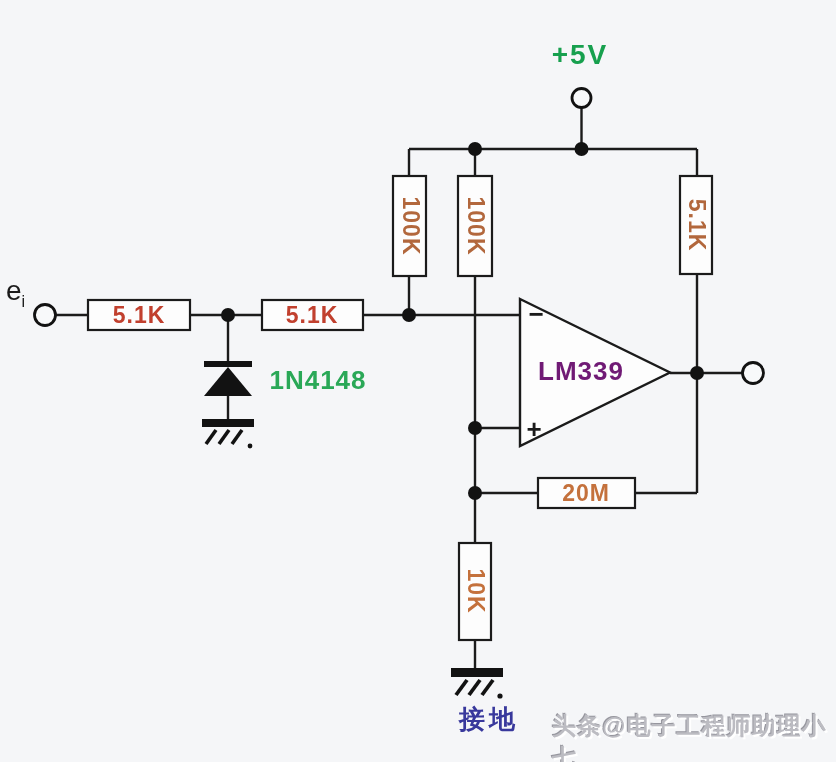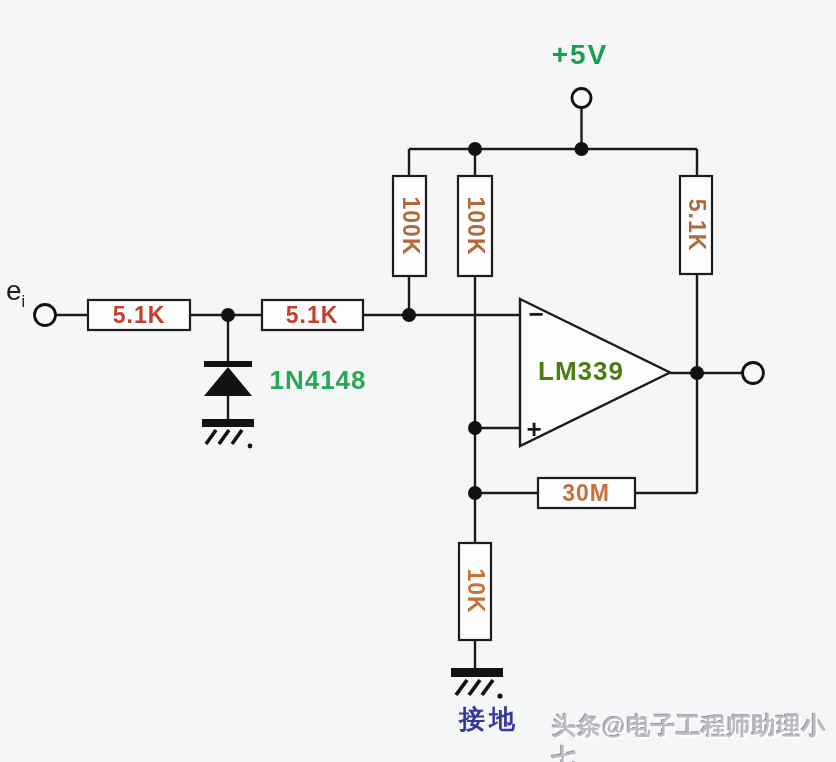--- a/index.html
+++ b/index.html
@@ -12,21 +12,21 @@
   }
   .canvas svg{position:absolute;left:0;top:0;}
   .lbl{position:absolute;white-space:nowrap;transform:translate(-50%,-50%);font-weight:bold;}
   .rval{font-size:23px;letter-spacing:1px;}
   .vert{transform:translate(-50%,-50%) rotate(90deg);}
   .val-red{color:#c1402e;}
   .val-brown{color:#b2673c;}
   .val-orange{color:#c4713c;}
   .supply{color:#17a04e;font-size:28px;letter-spacing:2px;}
   .diode-name{color:#2aa857;font-size:26px;letter-spacing:1px;text-align:center;}
-  .opamp-name{color:#4d7c0f;font-size:26px;letter-spacing:1px;}
+  .opamp-name{color:#701a75;font-size:26px;letter-spacing:1px;}
   .pin-sign{color:#1b1b1b;font-size:26px;font-weight:bold;}
   .gnd-cn{color:#38389c;font-size:26px;letter-spacing:4px;text-align:center;}
   .input-sig{position:absolute;left:6px;top:275px;font-size:28px;color:#1b1b1b;font-weight:normal;}
   .input-sig sub{font-size:16px;}
   .watermark{
     position:absolute;left:552px;top:710px;width:284px;
     font-size:24px;font-weight:bold;letter-spacing:1px;
     color:#bcbcc2;
     text-shadow:2px 2px 0 #ffffff,-1px -1px 0 #96969e;
   }
@@ -108,21 +108,21 @@
 
   <div class="input-sig"><span>e</span><sub>i</sub></div>
 
   <div class="lbl supply" style="left:580px;top:55px;">+5V</div>
 
   <div class="lbl rval val-red" style="left:139px;top:315px;">5.1K</div>
   <div class="lbl rval val-red" style="left:312px;top:315px;">5.1K</div>
   <div class="lbl rval val-brown vert" style="left:410px;top:226px;">100K</div>
   <div class="lbl rval val-brown vert" style="left:475px;top:226px;">100K</div>
   <div class="lbl rval val-brown vert" style="left:696px;top:225px;">5.1K</div>
-  <div class="lbl rval val-orange" style="left:586px;top:493px;">30M</div>
+  <div class="lbl rval val-orange" style="left:586px;top:493px;">20M</div>
   <div class="lbl rval val-orange vert" style="left:475px;top:591px;">10K</div>
 
   <div class="lbl diode-name" style="left:318px;top:380px;">1N4148</div>
 
   <div class="lbl opamp-name" style="left:581px;top:371px;">LM339</div>
   <div class="lbl pin-sign" style="left:536px;top:314px;">−</div>
   <div class="lbl pin-sign" style="left:534px;top:429px;">+</div>
 
   <div class="lbl gnd-cn" style="left:489px;top:719px;">接地</div>
 

